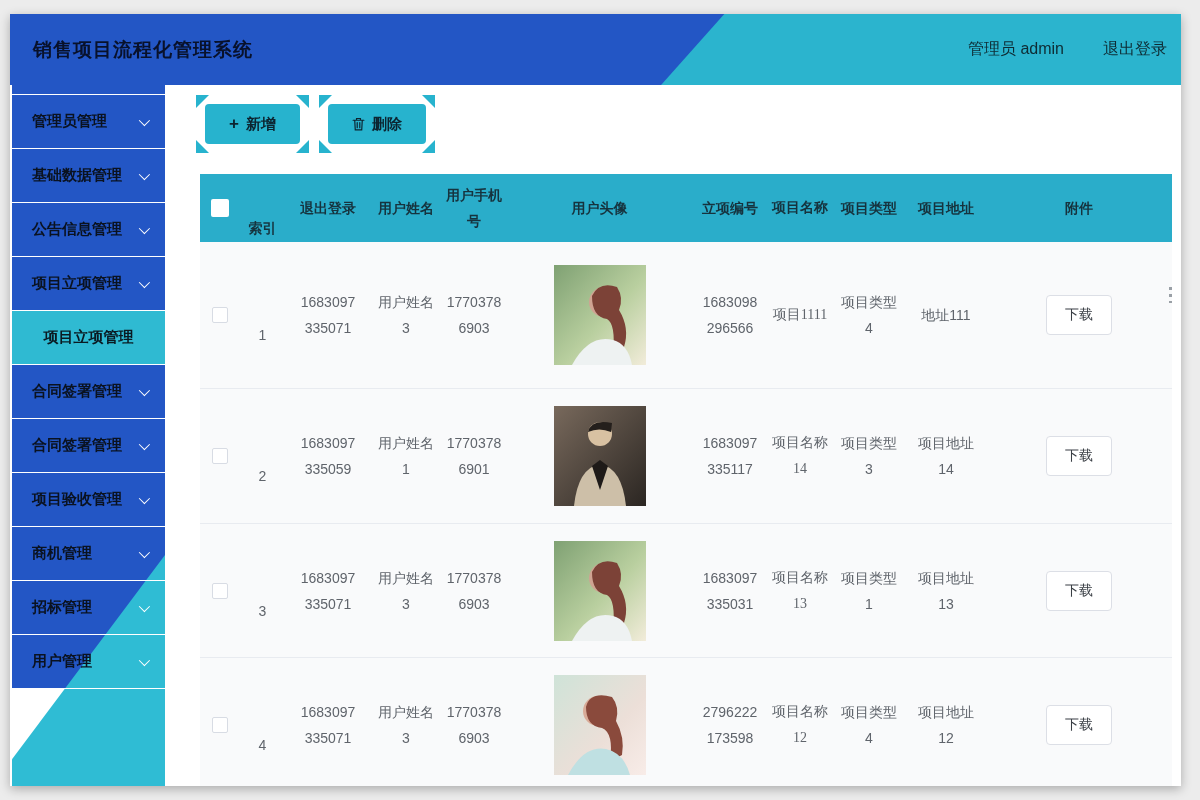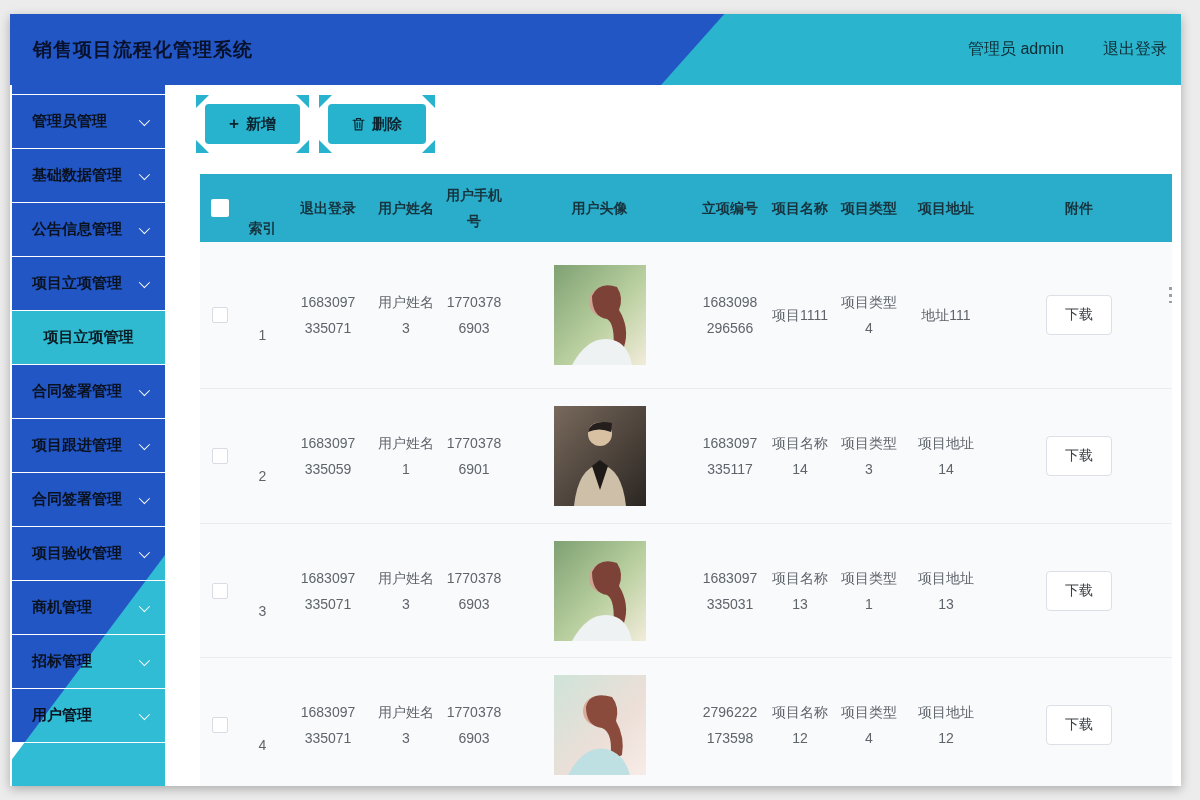--- a/index.html
+++ b/index.html
@@ -57,21 +57,21 @@
   .table-wrap { position:absolute; left:0; top:89px; width:972px; height:617px;
             overflow:hidden; border-bottom:1px solid #e4e7ed; }
   .trow { display:flex; align-items:center; }
   .thead { height:68px; background:#2aadca; }
   .thead .cell { font-weight:bold; color:#16333e; }
   .tbody-row { background:#f9fafb; border-bottom:1px solid #e8ebf0; }
   .r1 { height:147px; } .r2 { height:135px; } .r3 { height:134px; } .r4 { height:135px; }
   .cell { display:flex; align-items:center; justify-content:center; text-align:center;
             font-size:14px; color:#5f646b; line-height:26px; }
   .c-check { width:40px; } .c-idx { width:45px;margin-top:40px; } .c-uno { width:86px; } .c-unam { width:70px; }
-  .c-phone { width:66px; } .c-ava { width:185px; } .c-pno { width:76px; } .c-pnam { width:64px; }
+  .c-phone { width:66px; } .c-ava { width:185px; } .c-pno { width:76px; } .c-pnam { width:64px;font-family:Liberation Serif, serif; }
   .c-ptyp { width:74px; } .c-padr { width:80px; } .c-att { width:186px; }
   .w62 { display:inline-block; width:62px; word-break:break-all; }
   input[type=checkbox] { appearance:none; -webkit-appearance:none; width:16px; height:16px;
             background:#fff; border:1px solid #d8dce4; border-radius:2px; cursor:pointer; }
   .thead input[type=checkbox] { width:18px; height:18px; border:none; }
   .avatar { width:92px; height:100px; overflow:hidden; background:#dde5da; }
   .avatar svg { display:block; }
   .dl-btn { width:66px; height:40px; background:#fff; border:1px solid #dcdfe6; border-radius:4px;
             font-size:14px; color:#3a3f45; cursor:pointer;
             font-family:"Liberation Sans","DejaVu Sans",sans-serif; }
@@ -130,24 +130,20 @@
       <span class="lbl">项目立项管理</span>
       <span class="chev"></span>
     </div>
 
     <div class="side-sub">
       <span class="lbl">项目立项管理</span>
     </div>
 
     <div class="side-item">
       <span class="lbl">合同签署管理</span>
-      <span class="chev"></span>
-    </div>
-    <div class="side-item">
-      <span class="lbl">项目跟进管理</span>
       <span class="chev"></span>
     </div>
     <div class="side-item">
       <span class="lbl">合同签署管理</span>
       <span class="chev"></span>
     </div>
     <div class="side-item">
       <span class="lbl">项目验收管理</span>
       <span class="chev"></span>
     </div>

